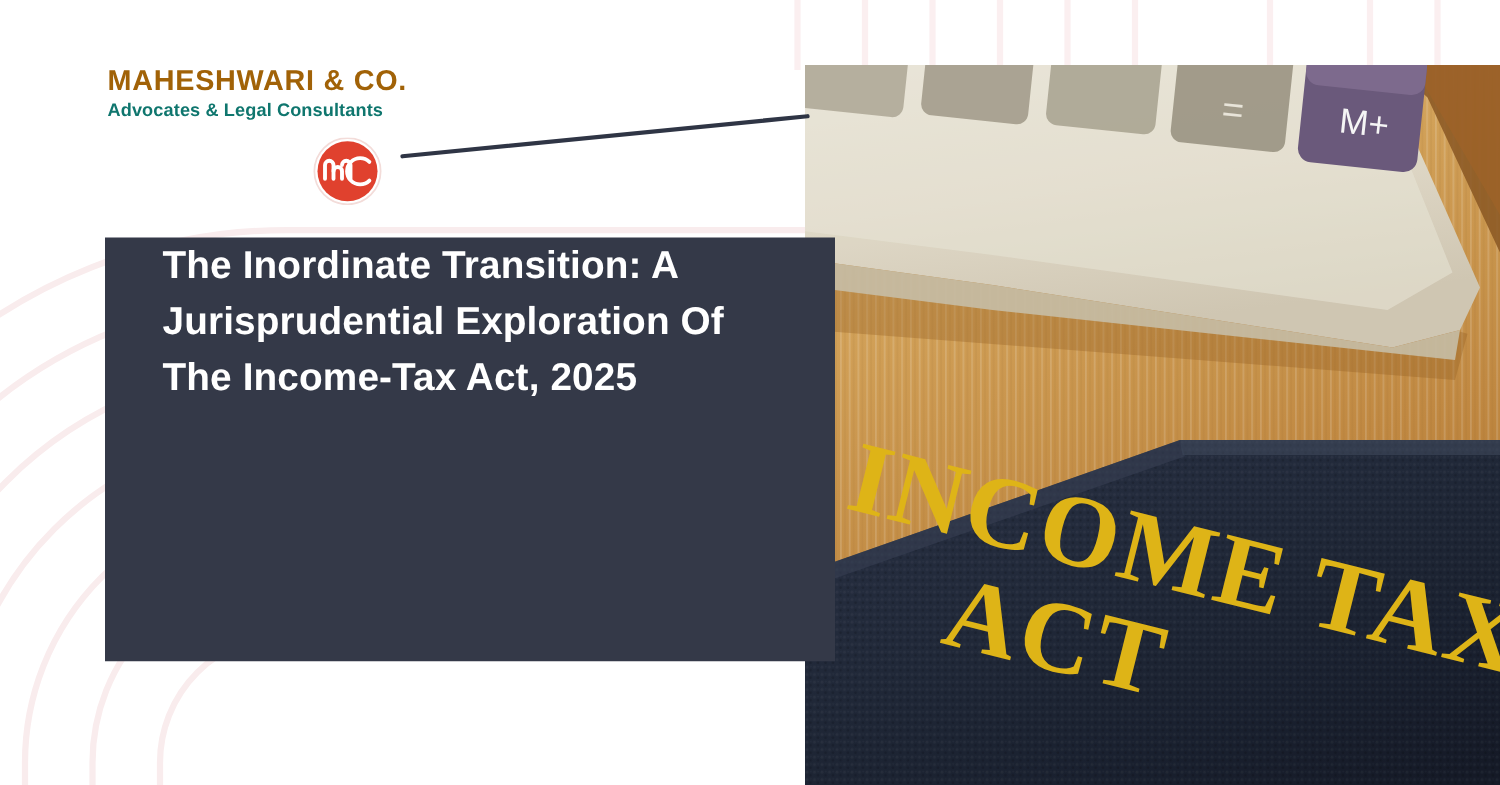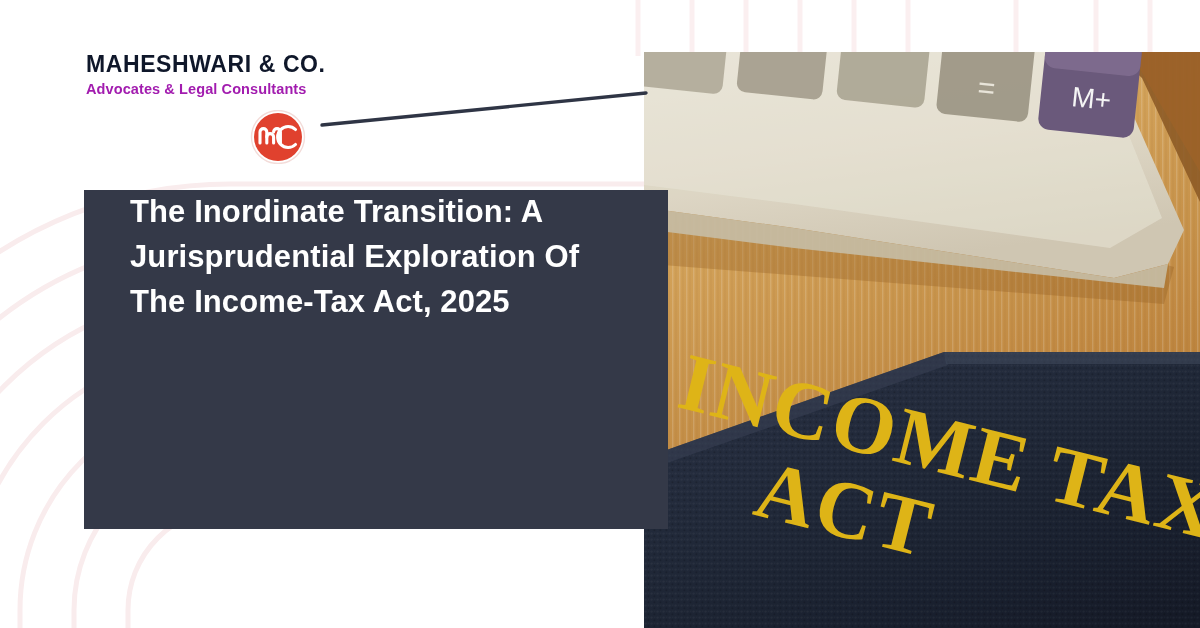--- a/index.html
+++ b/index.html
@@ -63,29 +63,29 @@
   }
 
   
   .logo-block {
     position: absolute;
     left: 86px;
     top: 52px;
     z-index: 6;
   }
   .logo-name {
-    color: #0f172a;
+    color: #a16207;
     font-size: 23px;
     font-weight: bold;
     letter-spacing: 0.6px;
     line-height: 1.1;
     white-space: nowrap;
   }
   .logo-tagline {
-    color: #a21caf;
+    color: #0f766e;
     font-size: 14.5px;
     font-weight: bold;
     letter-spacing: 0.1px;
     line-height: 1.25;
     margin-top: 3px;
     white-space: nowrap;
   }
   .logo-mark {
     position: absolute;
     left: 163px;

